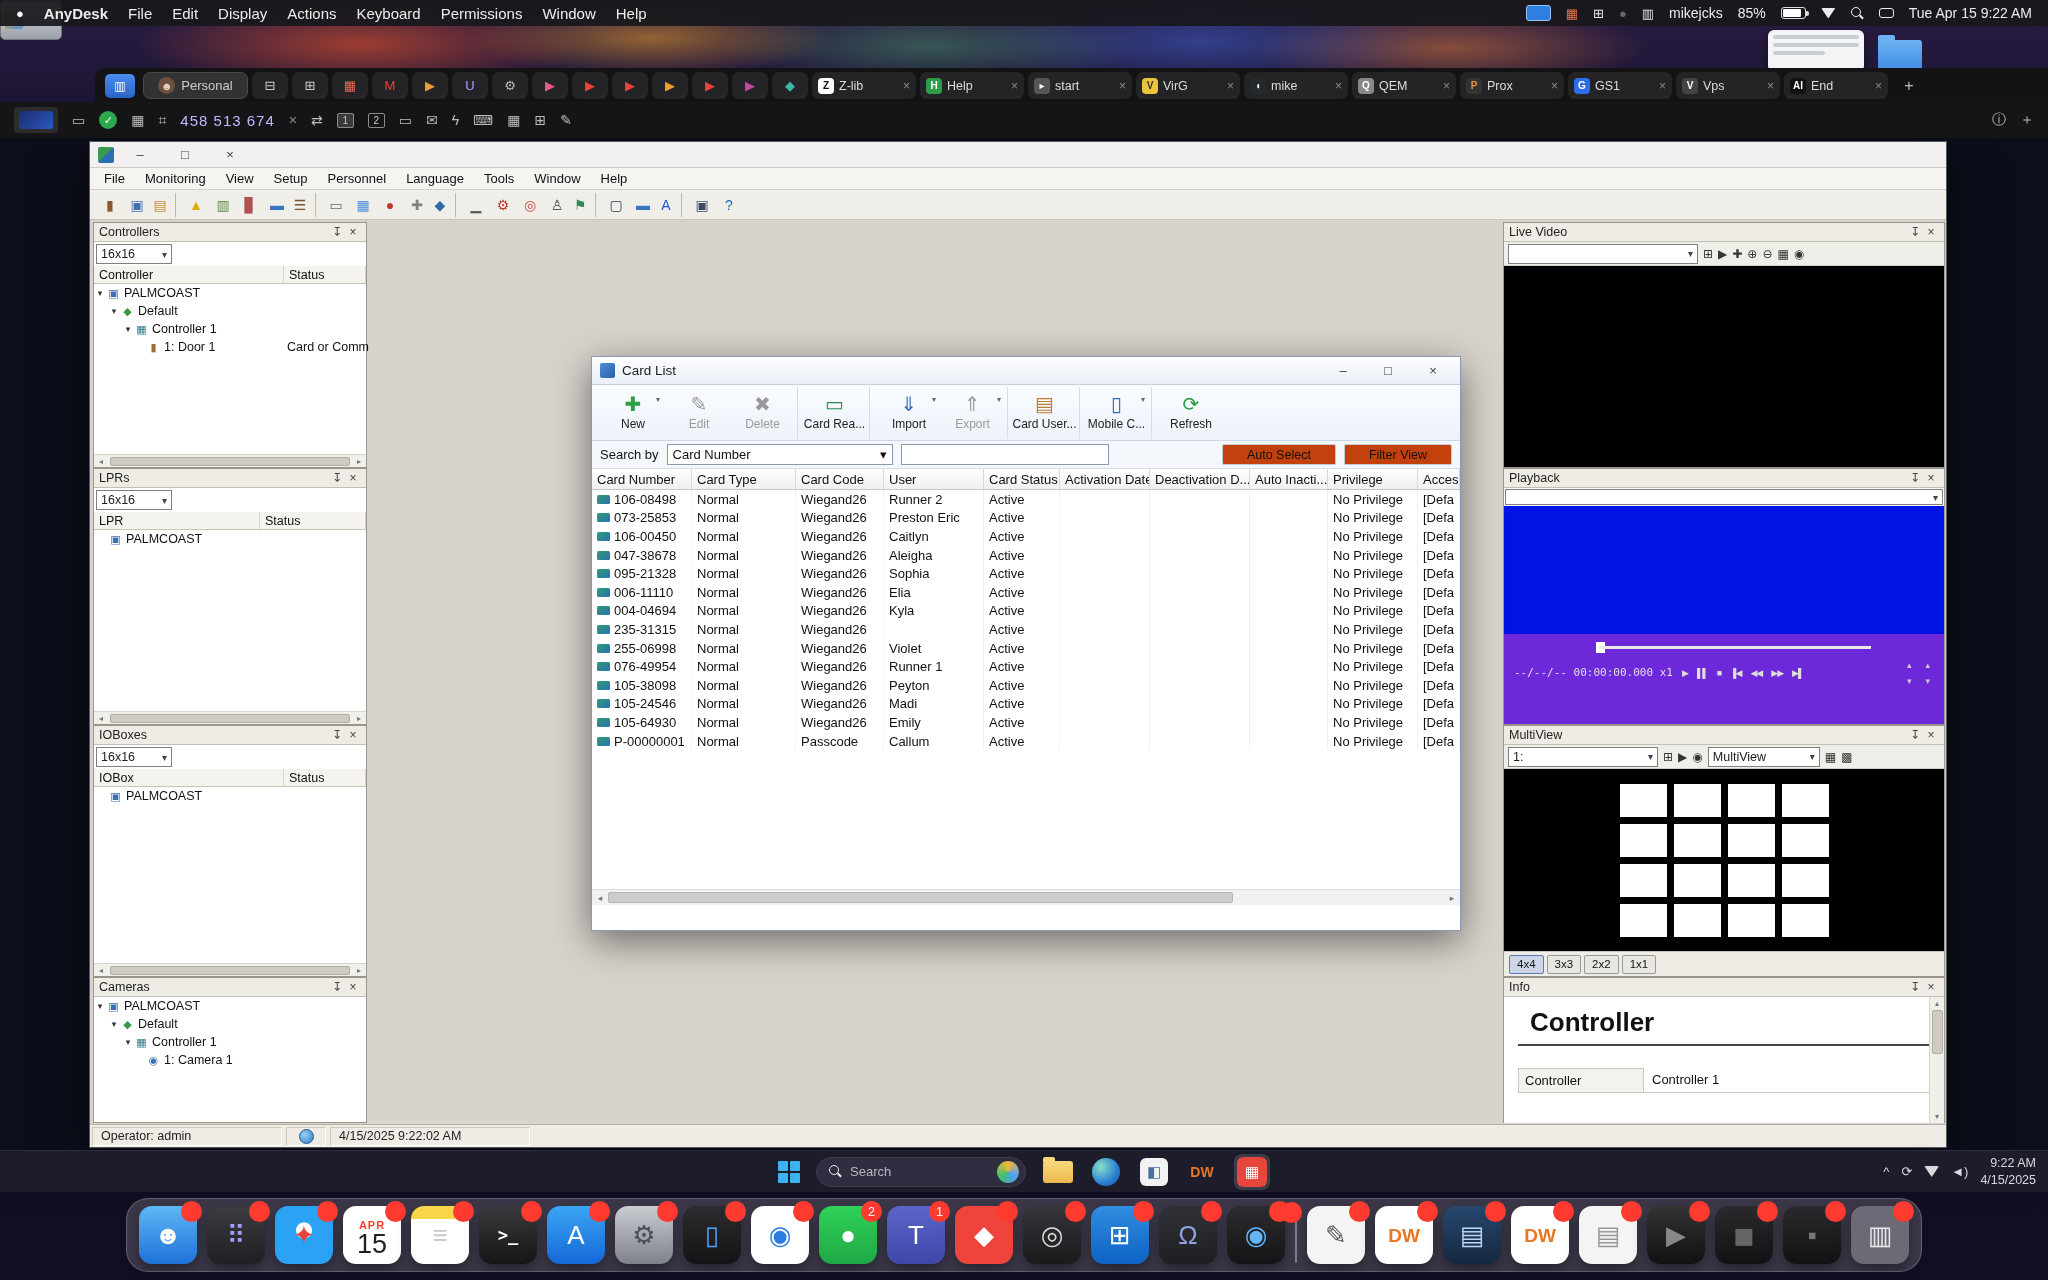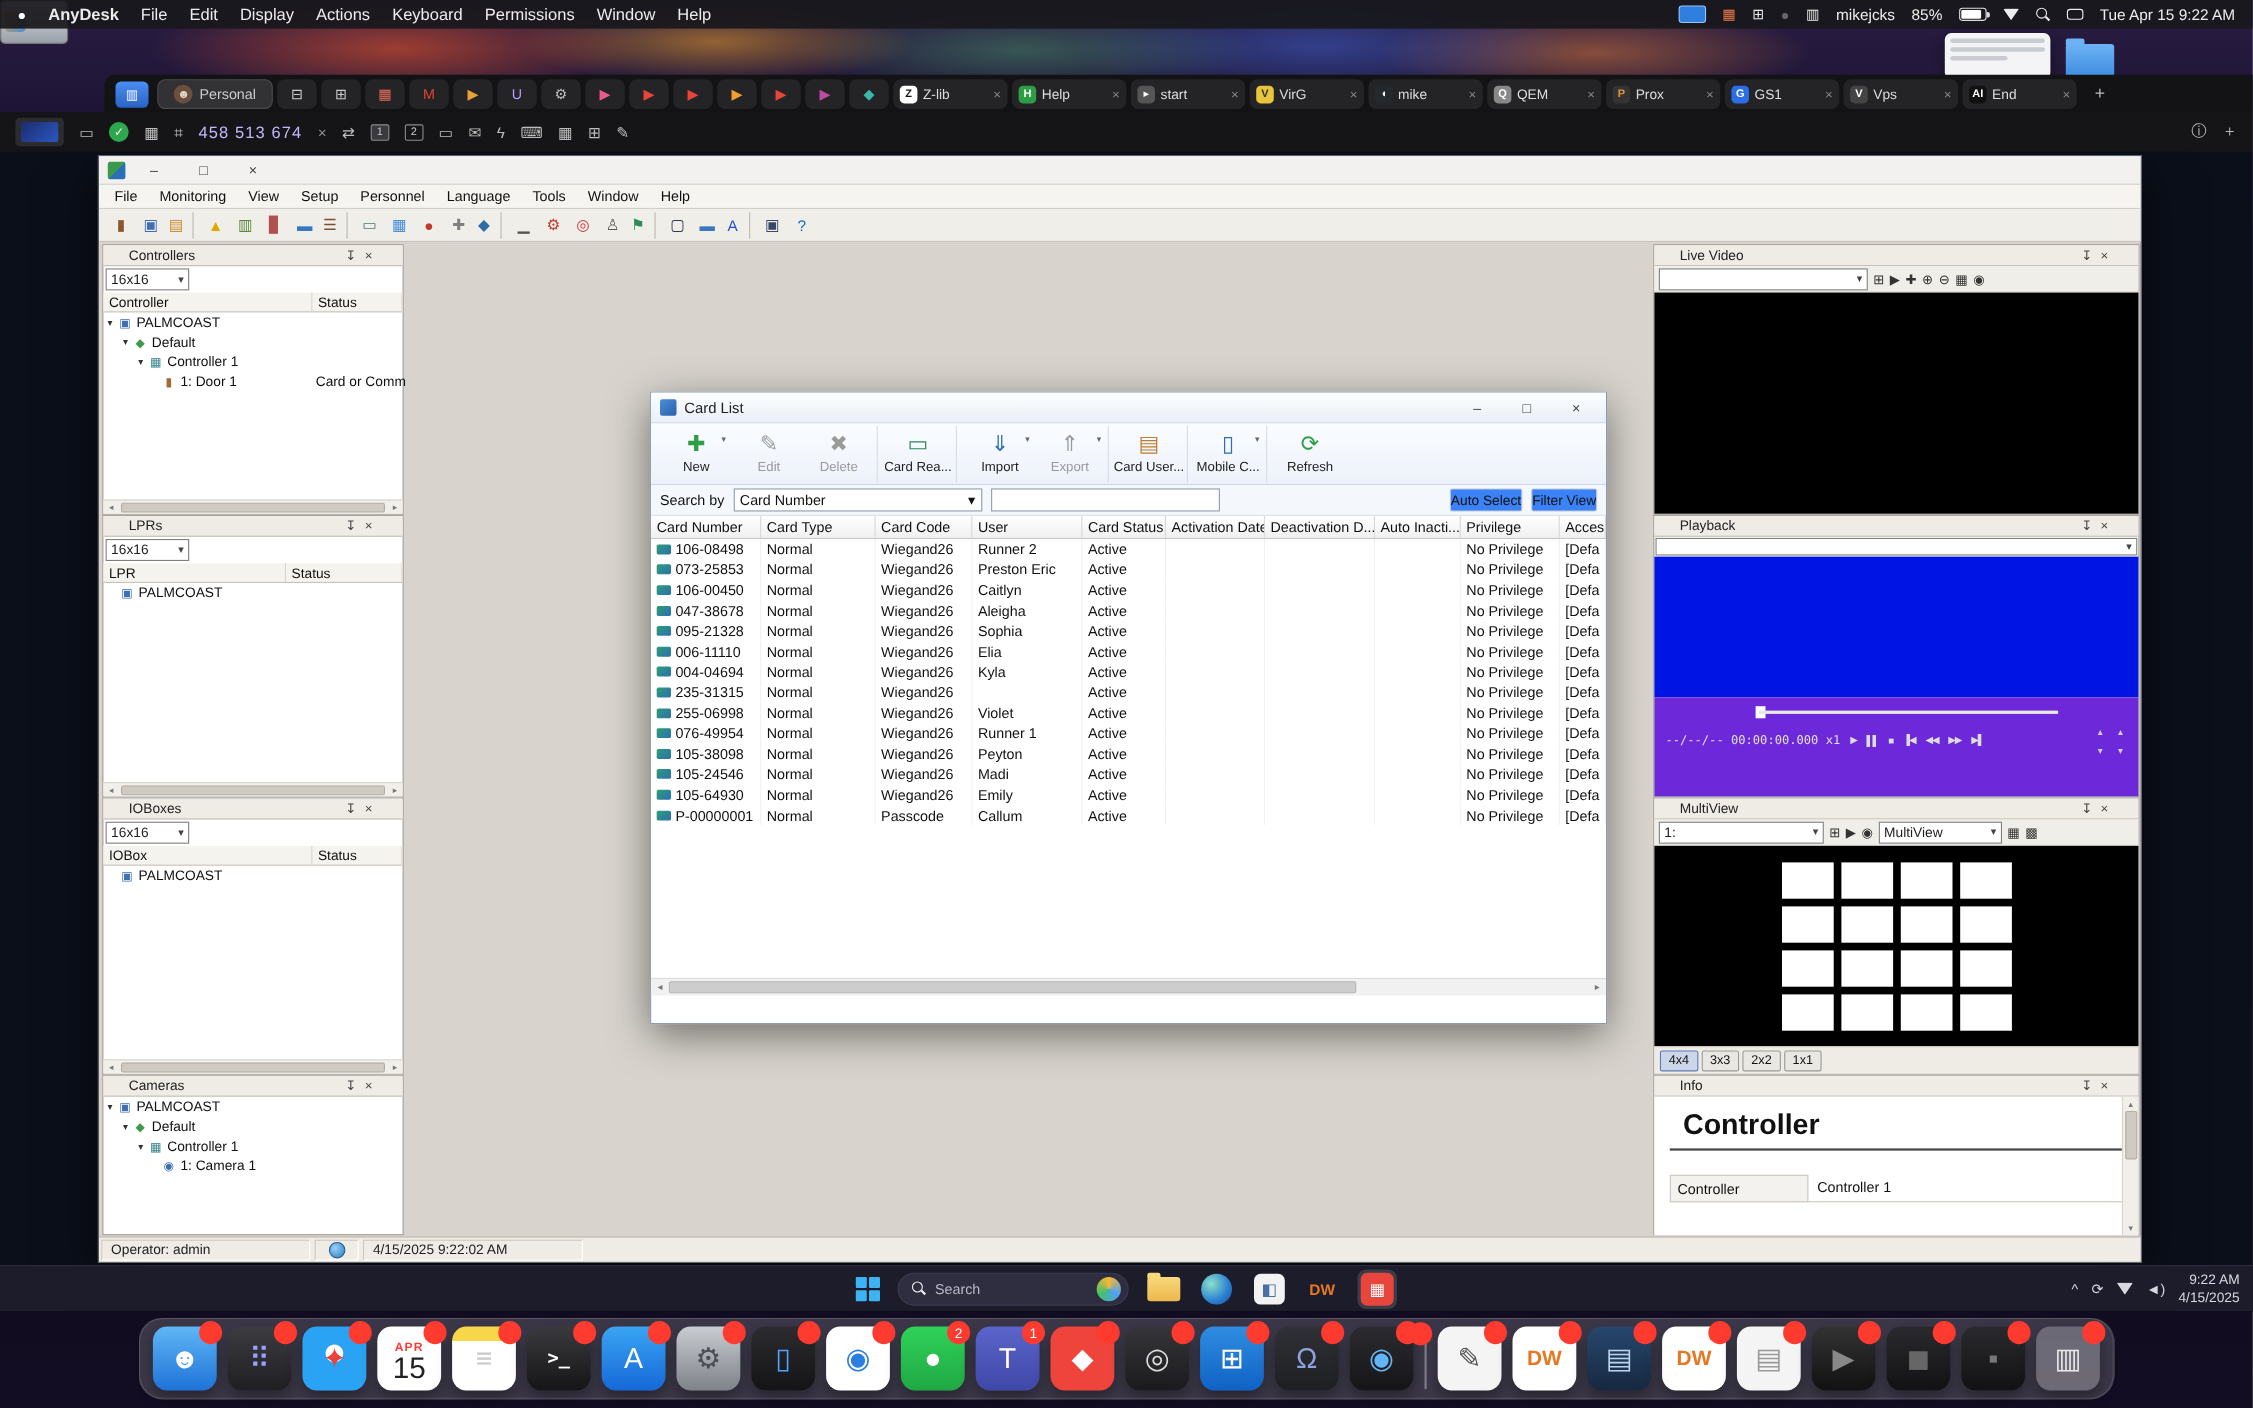--- a/index.html
+++ b/index.html
@@ -79,21 +79,21 @@
 .as-tools{height:30px;background:#f0eee9;border-bottom:1px solid #c8c4bb;display:flex;align-items:center;padding:0 8px;gap:3px}
 .tb-ico{width:24px;height:24px;display:flex;align-items:center;justify-content:center;font-size:14px;border-radius:3px}
 .tb-ico.sep-after{border-right:1px solid #bdb8ad;padding-right:7px;margin-right:5px;border-radius:0}
 .as-status{position:absolute;left:0;bottom:0;width:100%;height:23px;background:#efece6;border-top:1px solid #b6b0a4;display:flex;align-items:center;font-size:12.5px;color:#222}
 .as-status .cell{height:19px;margin:0 2px;padding:0 8px;border:1px solid #cfc9bd;border-right-color:#fff;border-bottom-color:#fff;display:flex;align-items:center}
 .as-status .grow{flex:1}
 .globe{width:15px;height:15px;border-radius:50%;background:radial-gradient(circle at 35% 35%,#9ad0f5,#2a7fc2);border:1px solid #1d5c94}
 
 
 .panel{position:absolute;border:1px solid #9a958a;background:#fff}
-.p-head{height:19px;background:#efece6;border-bottom:1px solid #c4bfb4;display:flex;align-items:center;padding:0 23px;font-size:12.5px;color:#222}
+.p-head{height:19px;background:#efece6;border-bottom:1px solid #c4bfb4;display:flex;align-items:center;padding:0 5px;font-size:12.5px;color:#222}
 .p-head .t{flex:1}
 .p-head .hb{width:16px;text-align:center;color:#444;font-size:12px}
 .combo{height:20px;border:1px solid #7f7f7f;background:#fff;display:flex;align-items:center;font-size:12.5px;padding:0 4px;justify-content:space-between;color:#222}
 .combo .car{color:#444;font-size:10px}
 .colhead{height:18px;display:flex;background:#f5f3ee;border-bottom:1px solid #c9c4ba;font-size:12.5px}
 .colhead span{padding:0 5px;border-right:1px solid #d8d4ca;display:flex;align-items:center}
 .trow{height:18px;display:flex;align-items:center;font-size:12.5px;white-space:nowrap}
 .trow .ar{width:12px;text-align:center;font-size:9px;color:#333}
 .trow .ti{width:15px;text-align:center;font-size:11px;margin-right:3px}
 .trow .st{position:absolute;left:193px}
@@ -137,21 +137,21 @@
 .cl-tools{height:56px;background:linear-gradient(180deg,#fafcff,#edf2fa);border-bottom:1px solid #ccd6e4;display:flex;align-items:center;padding:0 8px}
 .cl-btn{width:66px;height:52px;display:flex;flex-direction:column;align-items:center;justify-content:center;gap:3px;position:relative;border-radius:3px}
 .cl-btn .bi{font-size:20px;line-height:20px}
 .cl-btn .bl{font-size:12px;color:#222;white-space:nowrap}
 .cl-btn.disabled .bl{color:#9a9a9a}
 .cl-caret{position:absolute;right:6px;top:8px;font-size:8px;color:#666}
 .cl-btn.sep-after{border-right:1px solid #d5dce8;border-radius:0;margin-right:6px;padding-right:4px}
 .cl-search{height:28px;background:#f4f7fb;border-bottom:1px solid #d8dde6;display:flex;align-items:center;padding:0 8px;gap:8px;font-size:13px}
 .cl-search .scombo{width:226px;height:21px;border:1px solid #8a9ab0;background:#fff;display:flex;align-items:center;justify-content:space-between;padding:0 5px}
 .cl-search input{width:208px;height:21px;border:1px solid #8a9ab0;font-size:13px;padding:0 4px;font-family:inherit}
-.cl-flat{height:21px;padding:0 0;display:flex;align-items:center;font-size:12.5px;border:1px solid #c2cad6;background:#3b82f6;border-radius:2px}
+.cl-flat{height:21px;padding:0 24px;display:flex;align-items:center;font-size:12.5px;border:1px solid #c2cad6;background:#c2410c;border-radius:2px}
 .cl-head{height:21px;display:flex;background:linear-gradient(180deg,#ffffff,#f0f0f0);border-bottom:1px solid #c8c8c8;font-size:13px}
 .cl-head span{padding:0 5px;border-right:1px solid #d8d8d8;display:flex;align-items:center;overflow:hidden;white-space:nowrap}
 .cl-head span:nth-child(1){width:100px}.cl-head span:nth-child(2){width:104px}.cl-head span:nth-child(3){width:88px}
 .cl-head span:nth-child(4){width:100px}.cl-head span:nth-child(5){width:76px}.cl-head span:nth-child(6){width:90px}
 .cl-head span:nth-child(7){width:100px}.cl-head span:nth-child(8){width:78px}.cl-head span:nth-child(9){width:90px}
 .cl-head span:nth-child(10){flex:1}
 .cl-body{height:399px;overflow:hidden;background:#fff}
 .tr{height:18.6px;display:flex;font-size:13px;align-items:center}
 .td{padding:0 5px;border-right:1px solid #f1f1f1;overflow:hidden;white-space:nowrap;height:100%;display:flex;align-items:center;gap:4px}
 .c0{width:100px}.c1{width:104px}.c2{width:88px}.c3{width:100px}.c4{width:76px}.c5{width:90px}.c6{width:100px}.c7{width:78px}.c8{width:90px}.c9{flex:1}

